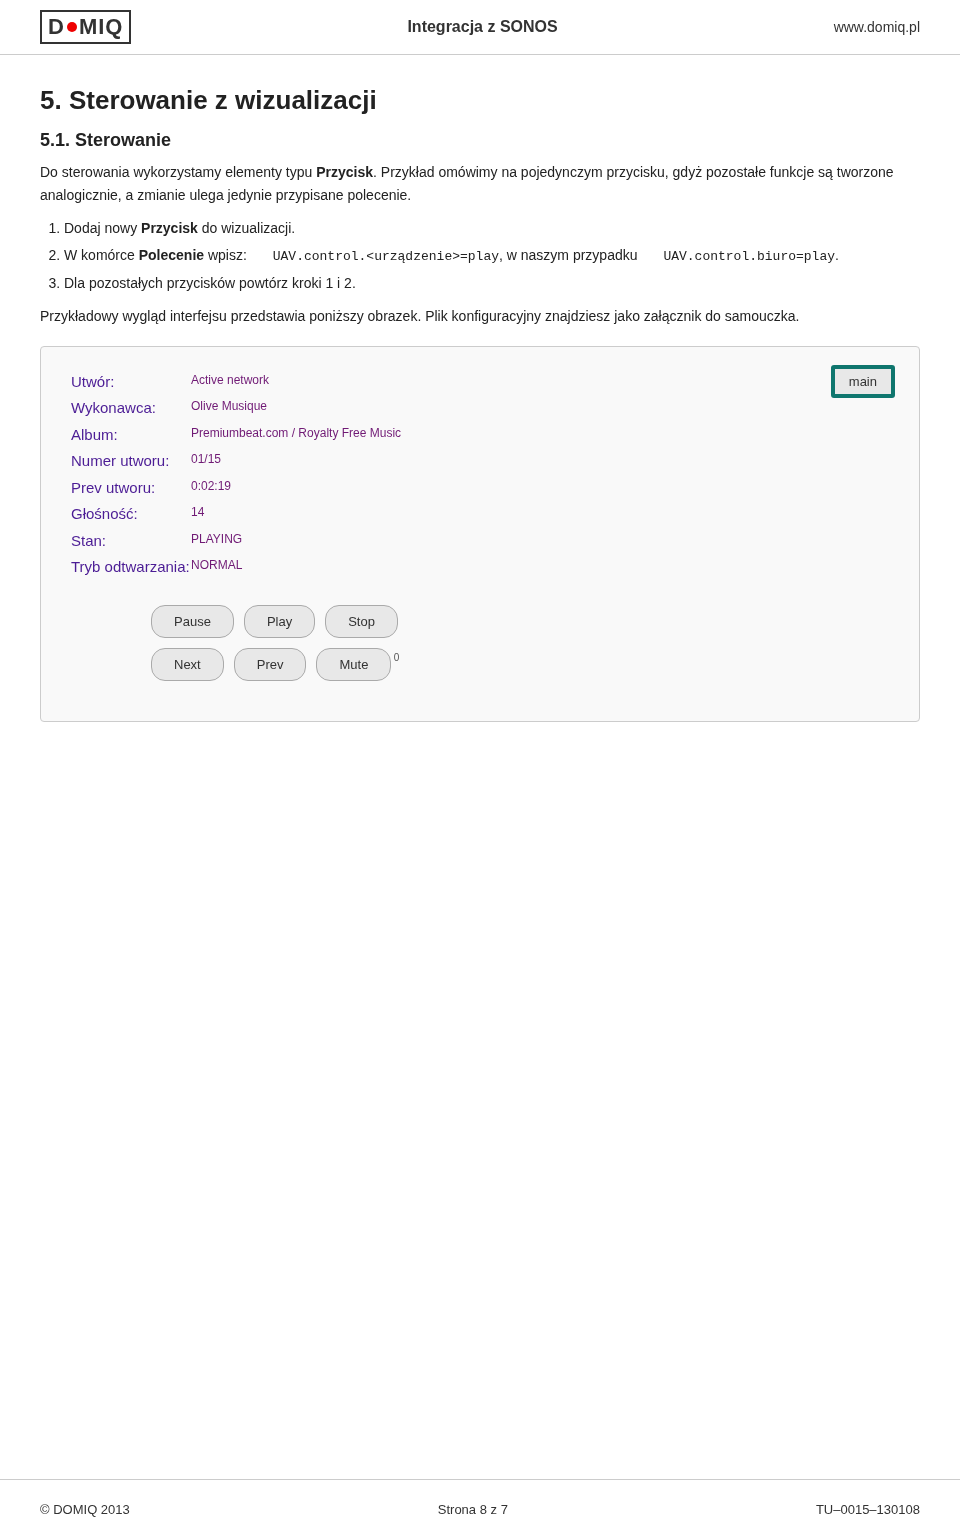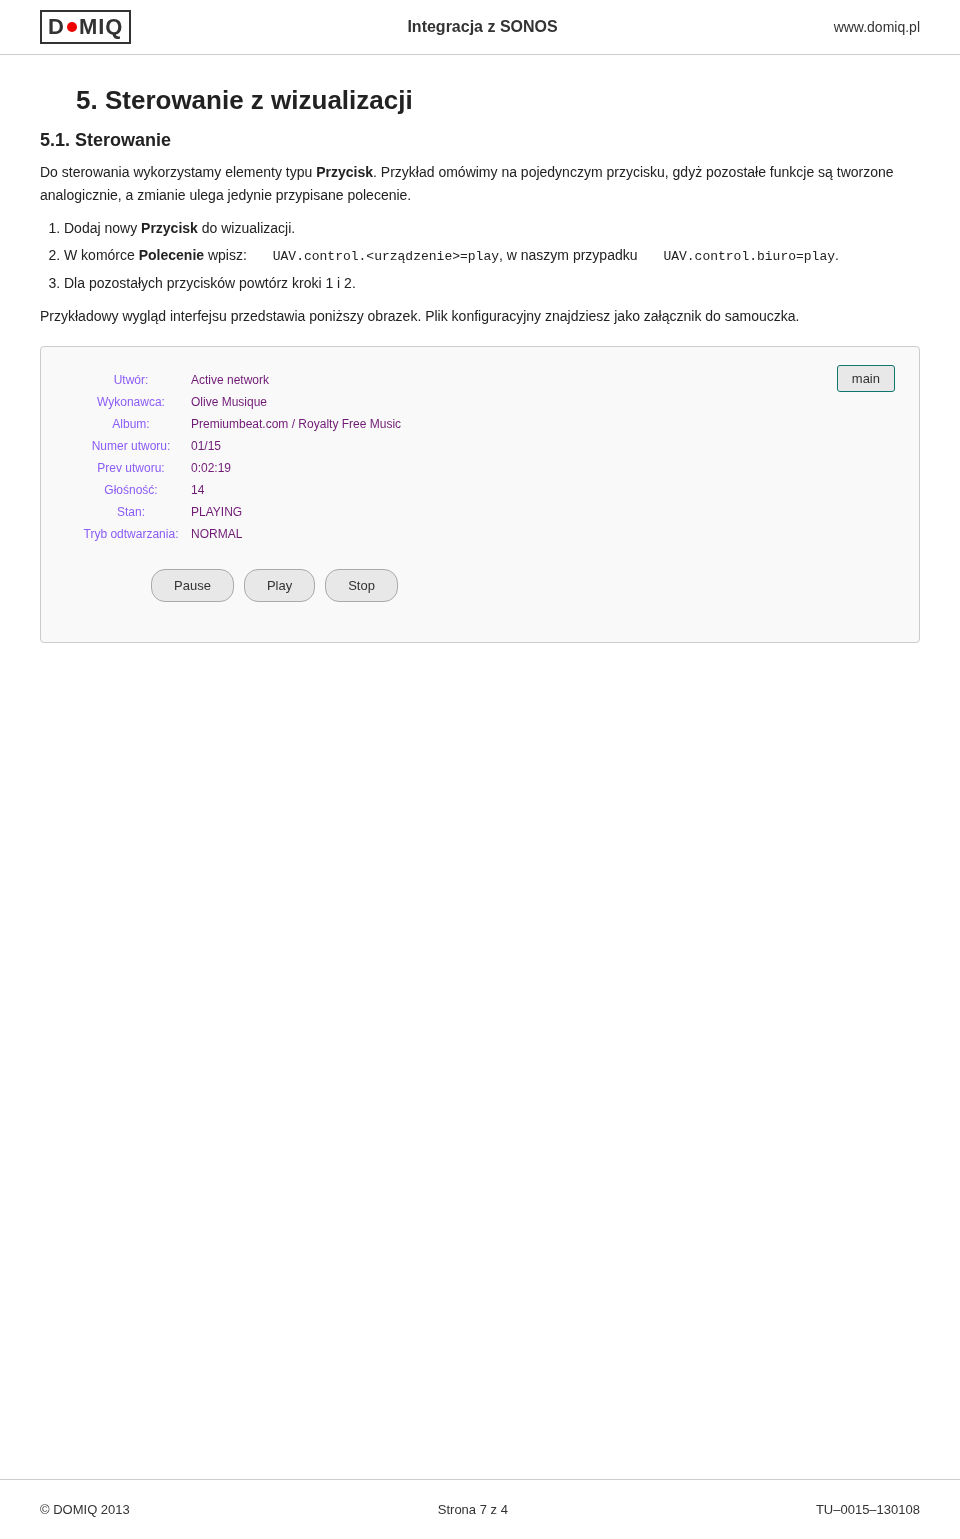--- a/index.html
+++ b/index.html
@@ -62,21 +62,20 @@
     .content {
       padding: 30px 40px 20px 40px;
     }
 
     
     .section-heading {
       font-size: 26px;
       font-weight: bold;
       color: #222;
       margin-bottom: 14px;
-      margin-left: 36px;
     }
 
     .section-intro {
       font-size: 14px;
       line-height: 1.6;
       margin-bottom: 18px;
     }
 
     .subsection-heading {
       font-size: 18px;
@@ -118,44 +117,43 @@
       margin: 18px 0 24px 0;
       padding: 24px 30px 30px 30px;
       position: relative;
     }
 
     .mockup-main-btn {
       position: absolute;
       top: 18px;
       right: 24px;
       background: #e8e8e8;
-      border: 1px solid #0f766e;
+      border: 4px solid #0f766e;
       border-radius: 3px;
       padding: 5px 14px;
       font-size: 13px;
       color: #333;
       cursor: pointer;
     }
 
     .info-table {
       margin-bottom: 26px;
     }
 
     .info-table .info-row {
       display: flex;
       font-size: 12px;
       margin-bottom: 4px;
       line-height: 1.5;
     }
 
     .info-label {
-      color: #8b5cf6;
+      color: #4c1d95;
       min-width: 120px;
-      font-size: 12px;
-      text-align: center;
+      font-size: 15px;
     }
 
     .info-value {
       color: #701a75;
       font-size: 12px;
     }
 
     .buttons-row {
       display: flex;
       gap: 10px;
@@ -288,21 +286,29 @@
           <span class="info-label">Tryb odtwarzania:</span>
           <span class="info-value">NORMAL</span>
         </div>
       </div>
 
     <div class="buttons-row">
       <button class="mockup-button">Pause</button>
       <button class="mockup-button">Play</button>
       <button class="mockup-button">Stop</button>
     </div>
+    <div class="buttons-row">
+      <button class="mockup-button">Next</button>
+      <button class="mockup-button">Prev</button>
+      <div class="mute-wrapper">
+        <button class="mockup-button">Mute</button>
+        <span class="mute-superscript">0</span>
+      </div>
+    </div>
   </div>
 
 </div>
 
 <div class="footer">
   <span>© DOMIQ 2013</span>
-  <span>Strona 7 z 4</span>
+  <span>Strona 8 z 7</span>
   <span>TU–0015–130108</span>
 </div>
 
 </body></html>

